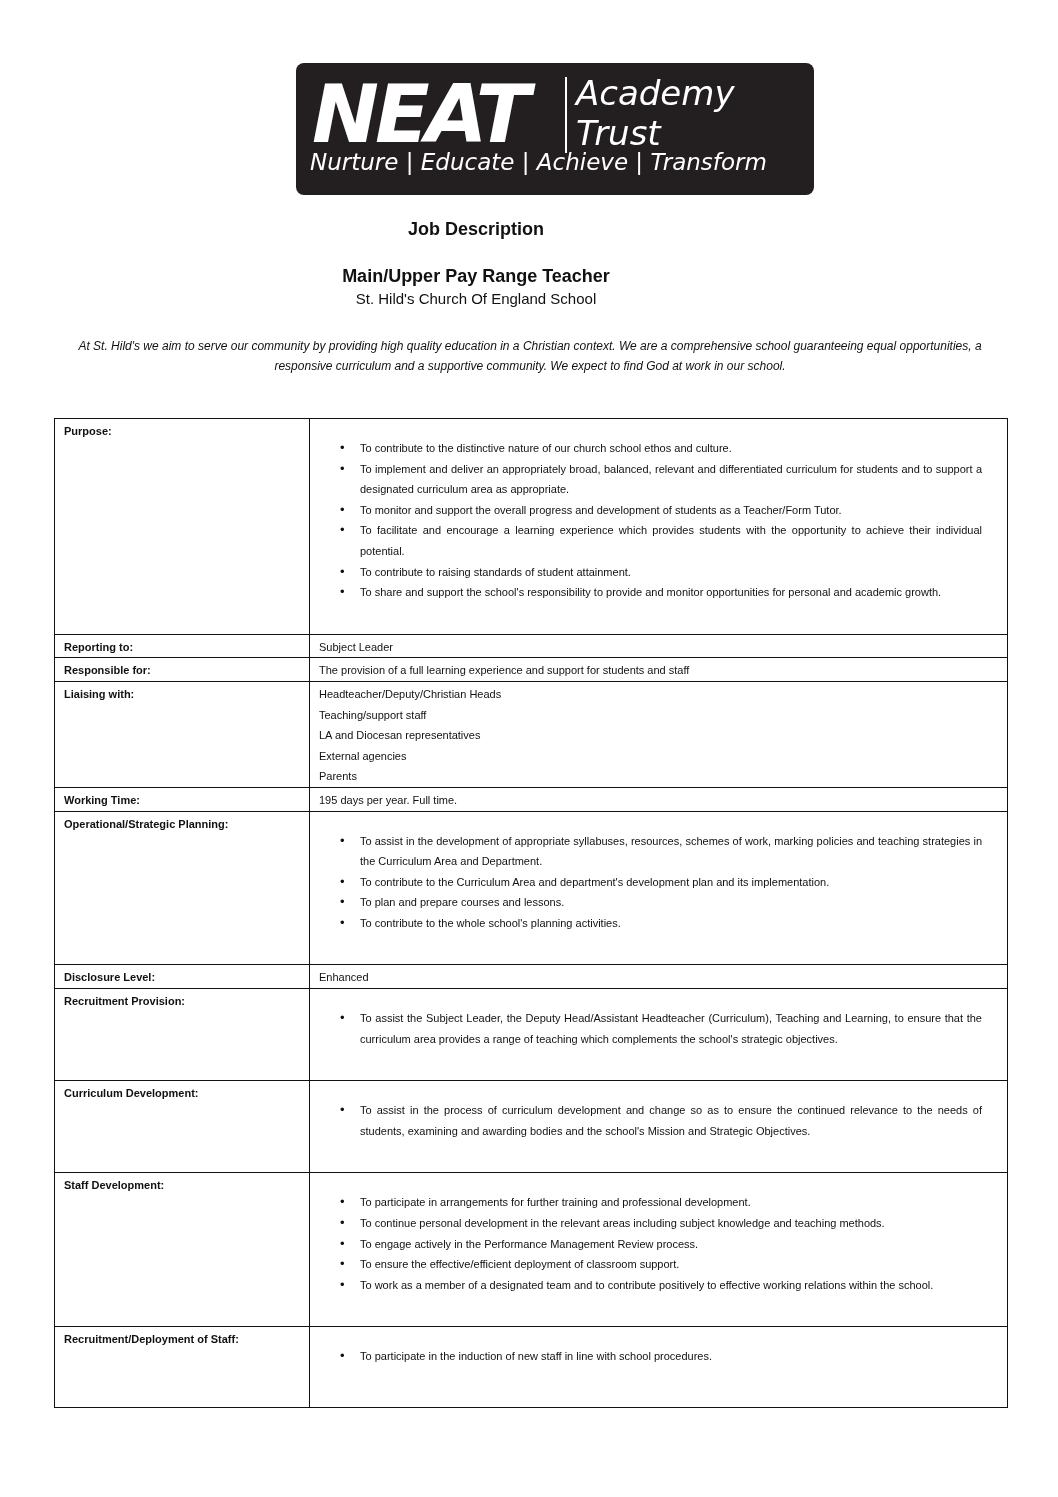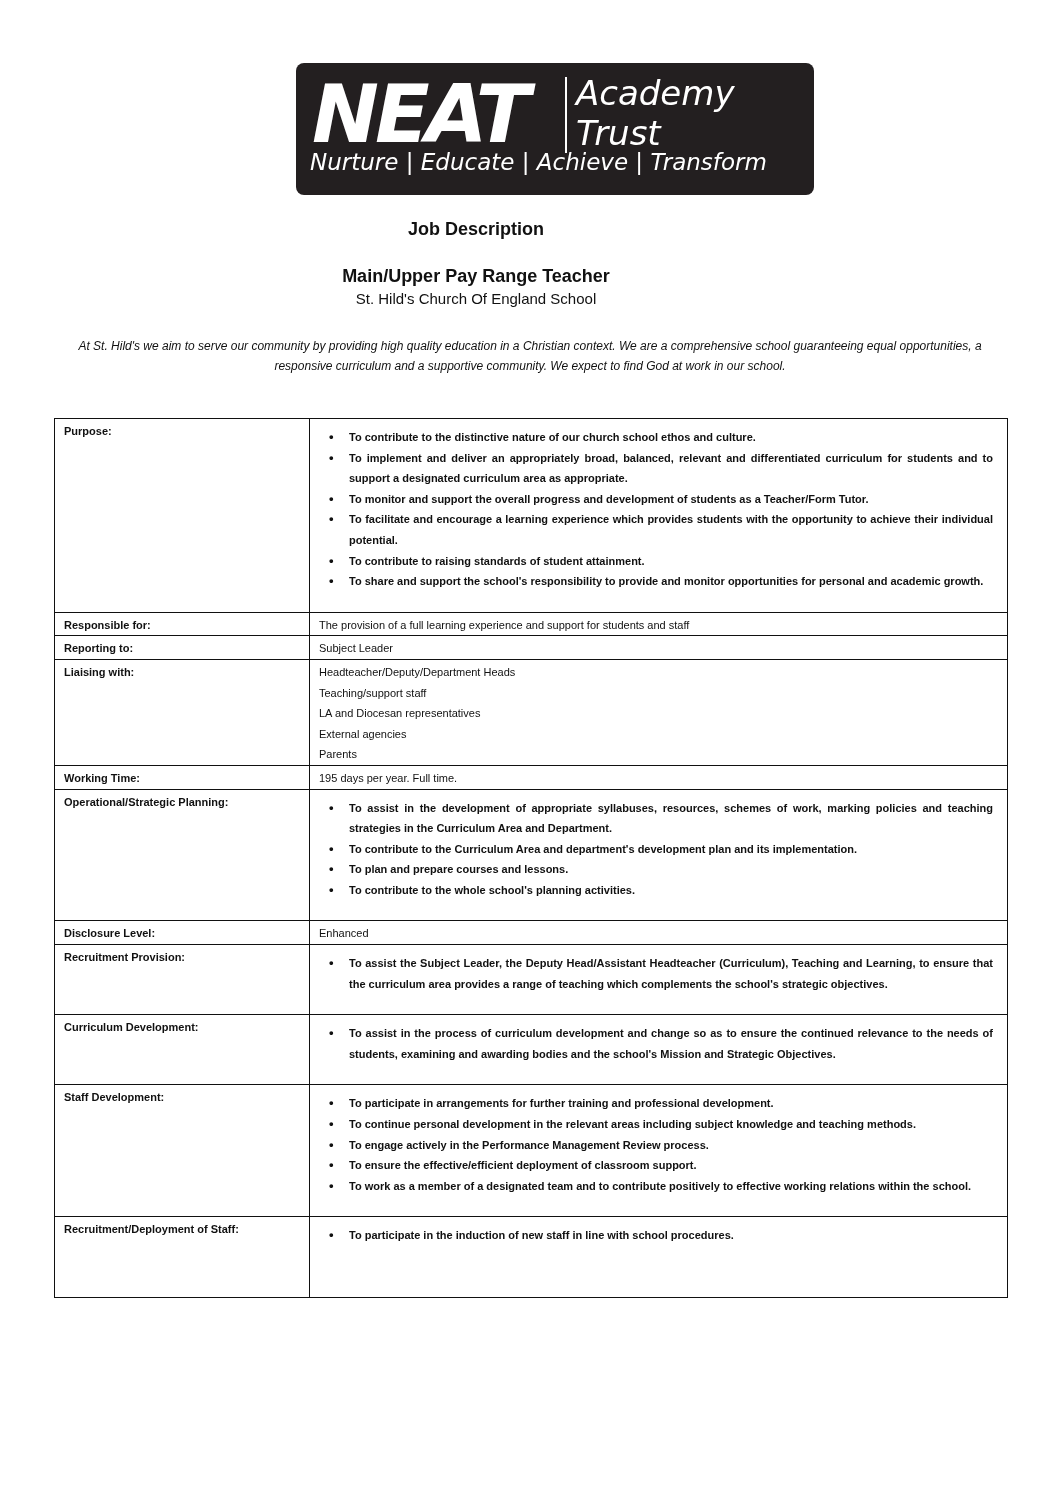--- a/index.html
+++ b/index.html
@@ -11,21 +11,21 @@
     .logo-tagline { position: absolute; left: 14px; top: 84px; font-family: "DejaVu Sans", sans-serif; font-size: 23px; line-height: 30px; white-space: nowrap; }
     .title { position: absolute; left: 0; width: 952px; text-align: center; }
     .t-job { top: 219px; font-weight: bold; font-size: 18px; }
     .t-role { top: 266px; font-weight: bold; font-size: 18px; }
     .t-school { top: 290px; font-size: 15px; }
     .mission { position: absolute; left: 60px; width: 940px; top: 336px; text-align: center; font-style: italic; font-size: 12px; line-height: 20px; }
     table.jd { position: absolute; left: 54px; top: 418px; width: 954px; border-collapse: collapse; font-size: 11px; }
     table.jd td { border: 1.5px solid #111; vertical-align: top; padding: 2px 8px 0 9px; line-height: 20.6px; }
     td.label { width: 237px; font-weight: bold; }
     td.val { padding-right: 8px; }
-    ul { margin: 6px; padding: 0 0 14px 0; list-style: none; font-weight: bold; }
+    ul { margin: 17px; padding: 0 0 14px 0; list-style: none; }
     ul li { position: relative; padding-left: 24px; text-align: justify; }
     ul li::before { content: "\2022"; position: absolute; left: 4px; top: 0; font-size: 13px; }
     .plain div { line-height: 20.6px; }
   </style>
 </head>
 <body>
 
 <div class="logo">
   <div class="logo-neat">NEAT</div>
   <div class="logo-divider"></div>
@@ -50,31 +50,31 @@
         <li>To contribute to the distinctive nature of our church school ethos and culture.</li>
         <li>To implement and deliver an appropriately broad, balanced, relevant and differentiated curriculum for students and to support a designated curriculum area as appropriate.</li>
         <li>To monitor and support the overall progress and development of students as a Teacher/Form Tutor.</li>
         <li>To facilitate and encourage a learning experience which provides students with the opportunity to achieve their individual potential.</li>
         <li>To contribute to raising standards of student attainment.</li>
         <li>To share and support the school's responsibility to provide and monitor opportunities for personal and academic growth.</li>
       </ul>
     </td>
   </tr>
   <tr>
+    <td class="label">Reporting to:</td>
+    <td class="val">Subject Leader</td>
+  </tr>
+  <tr>
     <td class="label">Responsible for:</td>
     <td class="val">The provision of a full learning experience and support for students and staff</td>
   </tr>
   <tr>
-    <td class="label">Reporting to:</td>
-    <td class="val">Subject Leader</td>
-  </tr>
-  <tr>
     <td class="label">Liaising with:</td>
     <td class="val plain">
-      <div>Headteacher/Deputy/Department Heads</div>
+      <div>Headteacher/Deputy/Christian Heads</div>
       <div>Teaching/support staff</div>
       <div>LA and Diocesan representatives</div>
       <div>External agencies</div>
       <div>Parents</div>
     </td>
   </tr>
   <tr>
     <td class="label">Working Time:</td>
     <td class="val">195 days per year.  Full time.</td>
   </tr>

